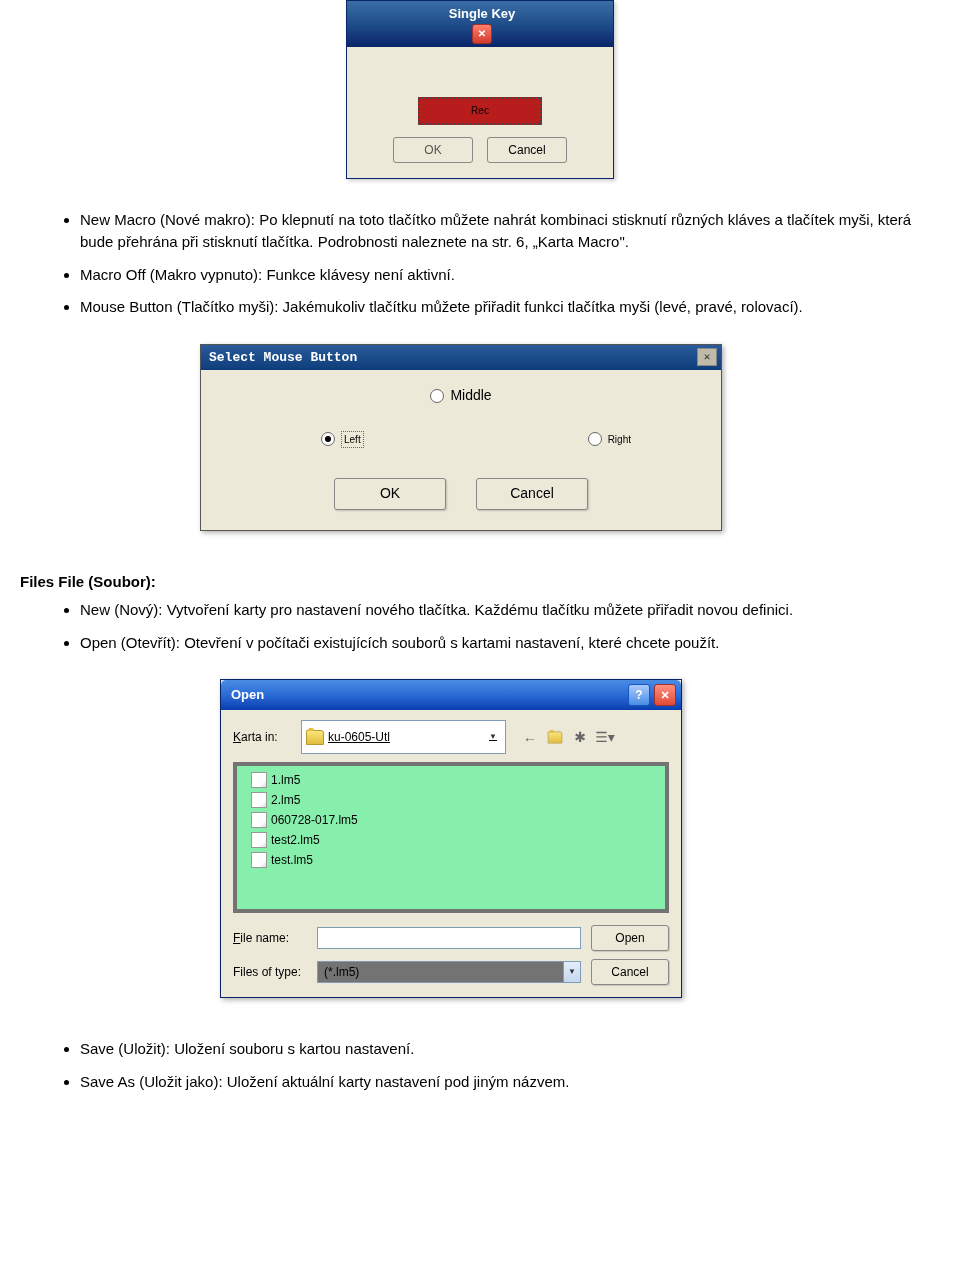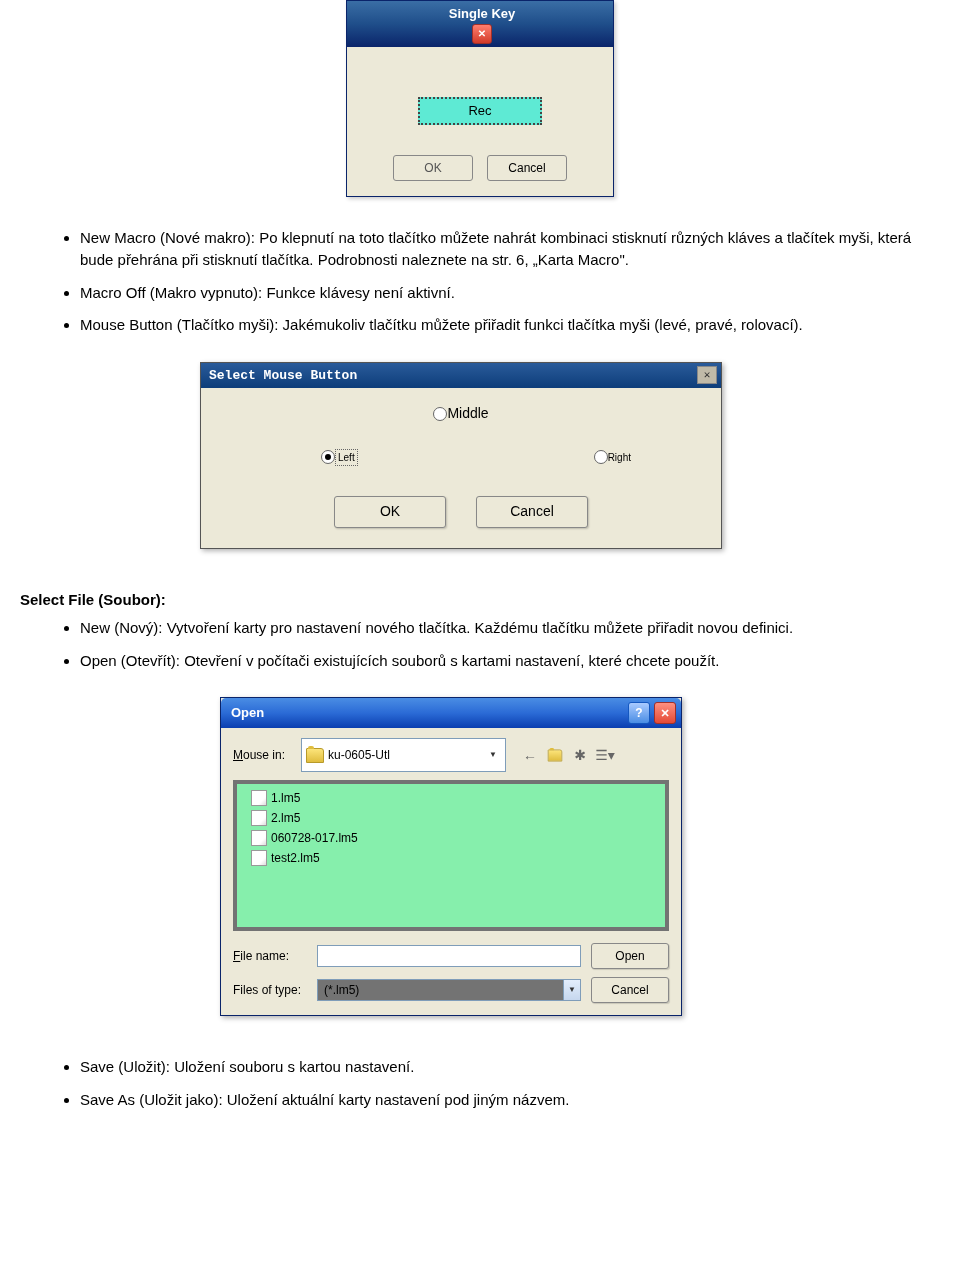--- a/index.html
+++ b/index.html
@@ -53,27 +53,27 @@
     font-size: 10px;
     font-weight: bold;
   }
   .sk-body {
     padding: 50px 10px 15px 10px;
     text-align: center;
   }
   .sk-rec {
     width: 120px;
     height: 24px;
-    margin: 0 auto 30px auto;
-    background: #5eead4;
+    margin: 0 auto 12px auto;
+    background: #b91c1c;
     border: 2px dotted #444;
     display: flex;
     align-items: center;
     justify-content: center;
-    font-size: 13px;
+    font-size: 10px;
   }
   .sk-row {
     display: flex;
     justify-content: center;
     gap: 14px;
   }
   .sk-btn {
     width: 78px;
     height: 24px;
     background: #ece9d8;
@@ -114,21 +114,21 @@
     display: flex;
     align-items: center;
     justify-content: center;
     color: #333;
     font-size: 11px;
     font-weight: bold;
   }
   .smb-body { padding: 15px 30px 20px 30px; }
   .smb-radio-top { text-align: center; margin-bottom: 22px; font-size: 14px; }
   .smb-radio-row { display: flex; justify-content: space-between; padding: 0 60px 0 90px; margin-bottom: 30px; font-size: 10px; }
-  .smb-radio { display: inline-flex; align-items: center; }
+  .smb-radio { display: inline-flex; align-items: center; gap: 6px; }
   .radio-dot {
     width: 12px; height: 12px;
     border: 1px solid #666; border-radius: 50%;
     background: #fff; display: inline-flex;
     align-items: center; justify-content: center;
   }
   .radio-dot.selected::after {
     content: ""; width: 6px; height: 6px; background: #000; border-radius: 50%;
   }
   .radio-label.focus { border: 1px dotted #666; padding: 0 2px; }
@@ -176,21 +176,21 @@
     display: flex; align-items: center; justify-content: center;
     color: #fff; font-size: 11px; font-weight: bold;
   }
   .od-body { padding: 10px 12px 12px 12px; font-size: 12px; }
   .od-lookin { display: flex; align-items: center; gap: 6px; margin-bottom: 8px; }
   .od-lookin-label { width: 62px; }
   .od-folder-combo {
     flex: 0 0 205px; height: 16px;
     background: #fff; border: 1px solid #7f9db9;
     display: flex; align-items: center; padding: 16px 4px;
-    box-sizing: border-box; gap: 4px;
+    box-sizing: border-box; gap: 4px; text-decoration: underline;
   }
   .folder-icon {
     width: 16px; height: 13px;
     background: linear-gradient(to bottom, #fce47a, #e0bd3e);
     border: 1px solid #b89a2a;
     border-radius: 1px 3px 0 0;
     position: relative;
   }
   .folder-icon::before {
     content: ""; position: absolute; top: -3px; left: 1px;
@@ -294,38 +294,38 @@
           </span>
         </div>
         <div class="smb-btn-row">
           <div class="smb-btn">OK</div>
           <div class="smb-btn">Cancel</div>
         </div>
       </div>
     </div>
   </div>
 
-  <div class="section-heading">Select File (Soubor):</div>
+  <div class="section-heading">Files File (Soubor):</div>
   <ul class="doc-list">
     <li>New (Nový): Vytvoření karty pro nastavení nového tlačítka. Každému tlačítku můžete přiřadit novou definici.</li>
     <li>Open (Otevřít): Otevření v počítači existujících souborů s kartami nastavení, které chcete použít.</li>
   </ul>
 
   <div class="img-block">
     <div class="open-dialog">
       <div class="od-titlebar">
         <span>Open</span>
         <div class="od-title-right">
           <div class="od-help">?</div>
           <div class="od-close">✕</div>
         </div>
       </div>
       <div class="od-body">
         <div class="od-lookin">
-          <span class="od-lookin-label underline-first">Mouse in:</span>
+          <span class="od-lookin-label underline-first">Karta in:</span>
           <div class="od-folder-combo">
             <span class="folder-icon"></span>
             <span>ku-0605-Utl</span>
             <span class="combo-arrow">▼</span>
           </div>
           <div class="od-tool-icons">
             <div class="od-tool">←</div>
             <div class="od-tool">
                 <span class="folder-icon" style="transform:scale(0.8);"></span>
               </div>
@@ -343,20 +343,24 @@
               <span>2.lm5</span>
             </div>
           <div class="od-fileitem">
               <span class="file-icon"></span>
               <span>060728-017.lm5</span>
             </div>
           <div class="od-fileitem">
               <span class="file-icon"></span>
               <span>test2.lm5</span>
             </div>
+          <div class="od-fileitem">
+              <span class="file-icon"></span>
+              <span>test.lm5</span>
+            </div>
         </div>
         <div class="od-bottom">
           <span class="underline-first">File name:</span>
           <div class="od-input"></div>
           <div class="od-btn underline-first">Open</div>
 
           <span>Files of type:</span>
           <div class="od-combo">
             <span>(*.lm5)</span>
             <span class="combo-arrow" style="margin-left:auto;">▼</span>

